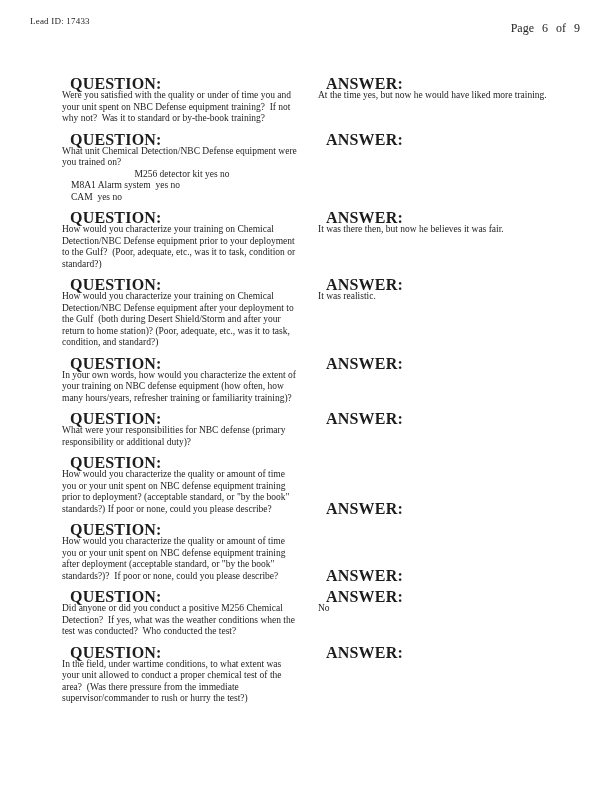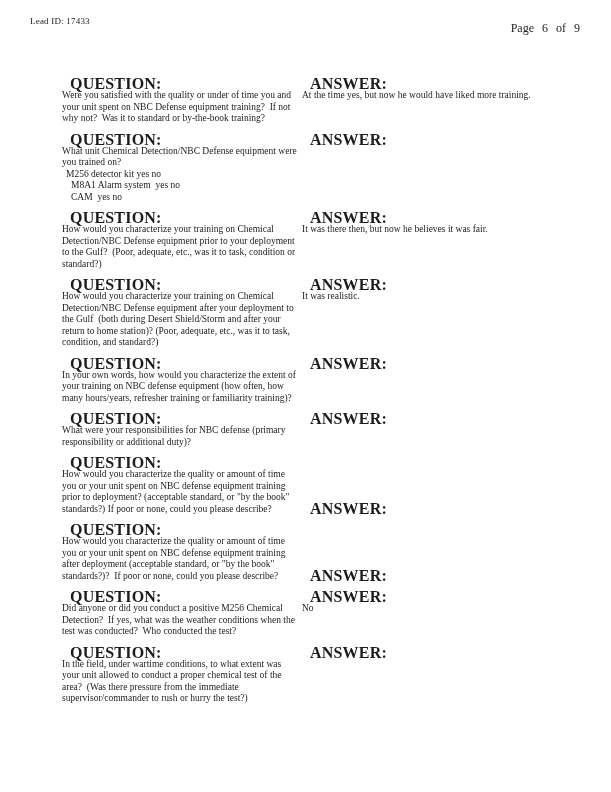--- a/index.html
+++ b/index.html
@@ -41,36 +41,37 @@
   }
   .q-col {
     width: 240px;
     flex: none;
     padding-right: 4px;
     box-sizing: border-box;
   }
   .a-col {
     flex: 1;
     min-width: 0;
+    margin-left: 16px;
   }
   .qa-label {
     font-weight: bold;
     font-size: 16px;
     line-height: 12px;
     padding-left: 8px;
     letter-spacing: 0.2px;
   }
   .q-text, .a-text, .q-item {
     font-size: 9.5px;
     line-height: 11.5px;
     white-space: pre-wrap;
   }
   .a-text { max-width: 245px; font-family: Liberation Serif, serif; }
   .q-item { padding-left: 9px; }
-  .q-item.item-first { padding-left: 4px; }
+  .q-item.item-first { padding-left: 4px; text-align: center; }
   
   .qa-row.answer-offset .a-col { padding-top: 46px; }
 </style>
 </head>
 <body>
 
 <div class="page-header-left">Lead ID: 17433</div>
 <div class="page-header-right">Page 6 of 9</div>
 
 <div class="content">

